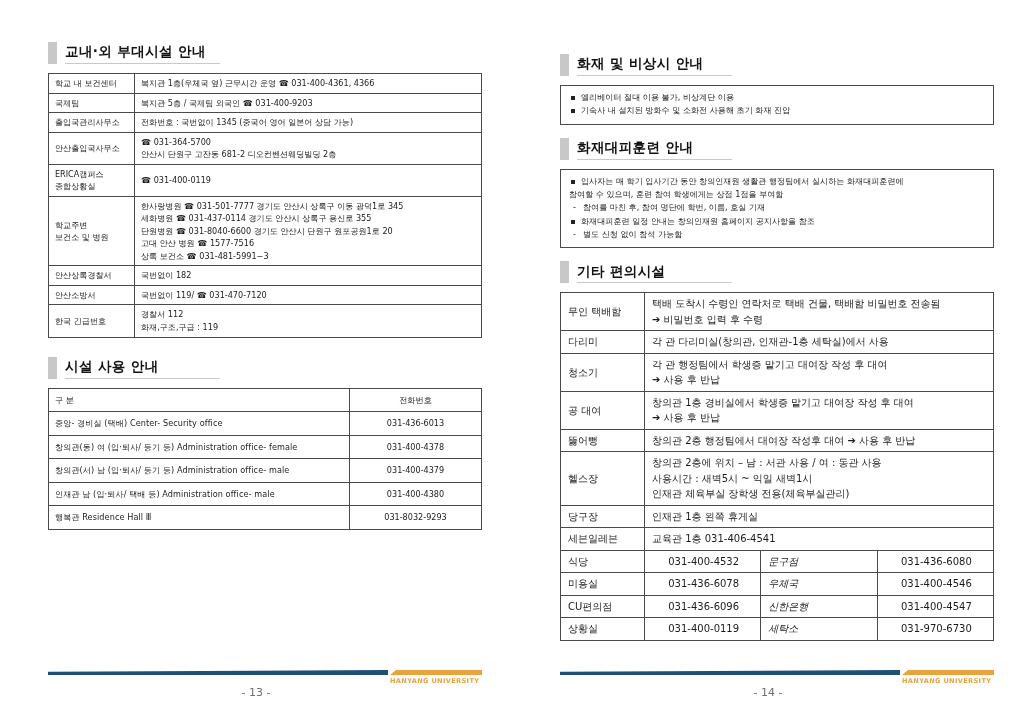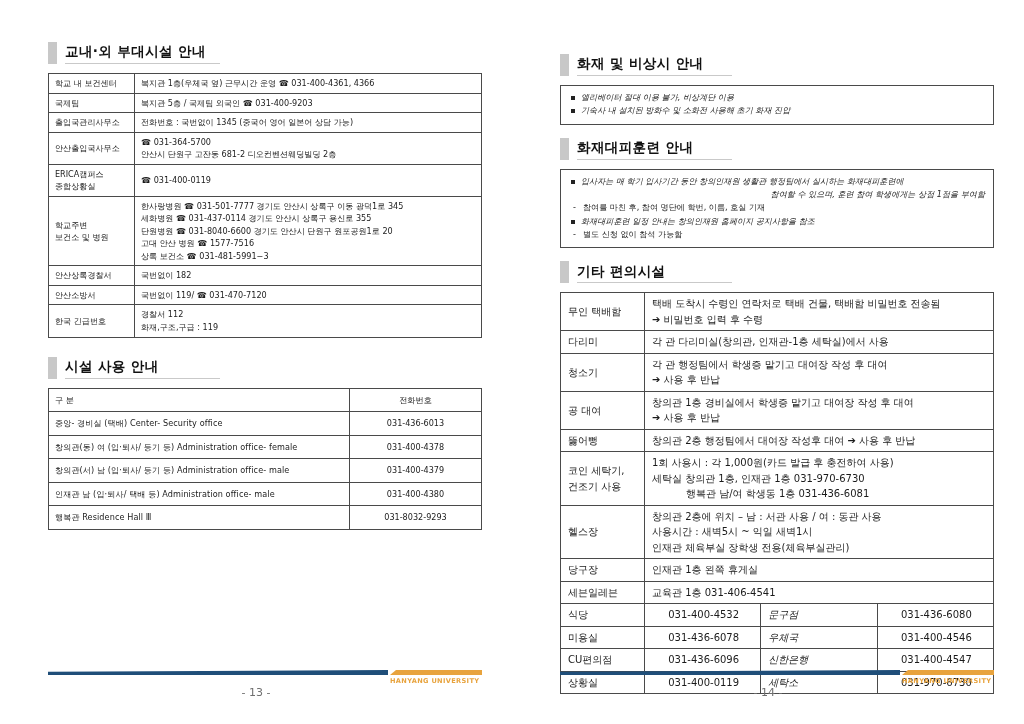--- a/index.html
+++ b/index.html
@@ -76,30 +76,29 @@
   
   .bullet-box {
     border: 1px solid #4a4a4a;
     padding: 5px 8px 6px 8px;
     font-size: 8.1px;
     line-height: 1.65;
   }
   .bullet-box .bl {
     position: relative;
     padding-left: 12px;
-    font-style: italic;
   }
   .bullet-box .bl::before {
     content: "";
     position: absolute;
     left: 2px; top: 5px;
     width: 4px; height: 4px;
     background: #222;
   }
-  .bullet-box .bl.cont { padding-left: 0; text-align: right; }
+  .bullet-box .bl.cont { padding-left: 0; }
   .bullet-box .bl.cont::before { display: none; }
   .bullet-box .dash {
     position: relative;
     padding-left: 14px;
   }
   .bullet-box .dash::before {
     content: "-";
     position: absolute;
     left: 4px; top: 0;
   }
@@ -326,31 +325,20 @@
             <td colspan="3">
               <span class="tline">창의관 1층 경비실에서 학생증 맡기고 대여장 작성 후 대여</span>
               <span class="tline">➔ 사용 후 반납</span>
             </td>
           </tr>
           <tr>
             <td class="lbl">뚫어뻥</td>
             <td colspan="3">창의관 2층 행정팀에서 대여장 작성후 대여 ➔ 사용 후 반납</td>
           </tr>
           <tr>
-            <td class="lbl">
-              <span class="tline">코인 세탁기,</span>
-              <span class="tline">건조기 사용</span>
-            </td>
-            <td colspan="3">
-              <span class="tline">1회 사용시 : 각 1,000원(카드 발급 후 충전하여 사용)</span>
-              <span class="tline">세탁실   창의관 1층, 인재관 1층 031-970-6730</span>
-              <span class="tline indent1">행복관 남/여 학생동 1층 031-436-6081</span>
-            </td>
-          </tr>
-          <tr>
             <td class="lbl">헬스장</td>
             <td colspan="3">
               <span class="tline">창의관 2층에 위치 – 남 : 서관 사용 / 여 : 동관 사용</span>
               <span class="tline">사용시간 : 새벽5시 ~ 익일 새벽1시</span>
               <span class="tline">인재관 체육부실 장학생 전용(체육부실관리)</span>
             </td>
           </tr>
           <tr>
             <td class="lbl">당구장</td>
             <td colspan="3">인재관 1층 왼쪽 휴게실</td>

